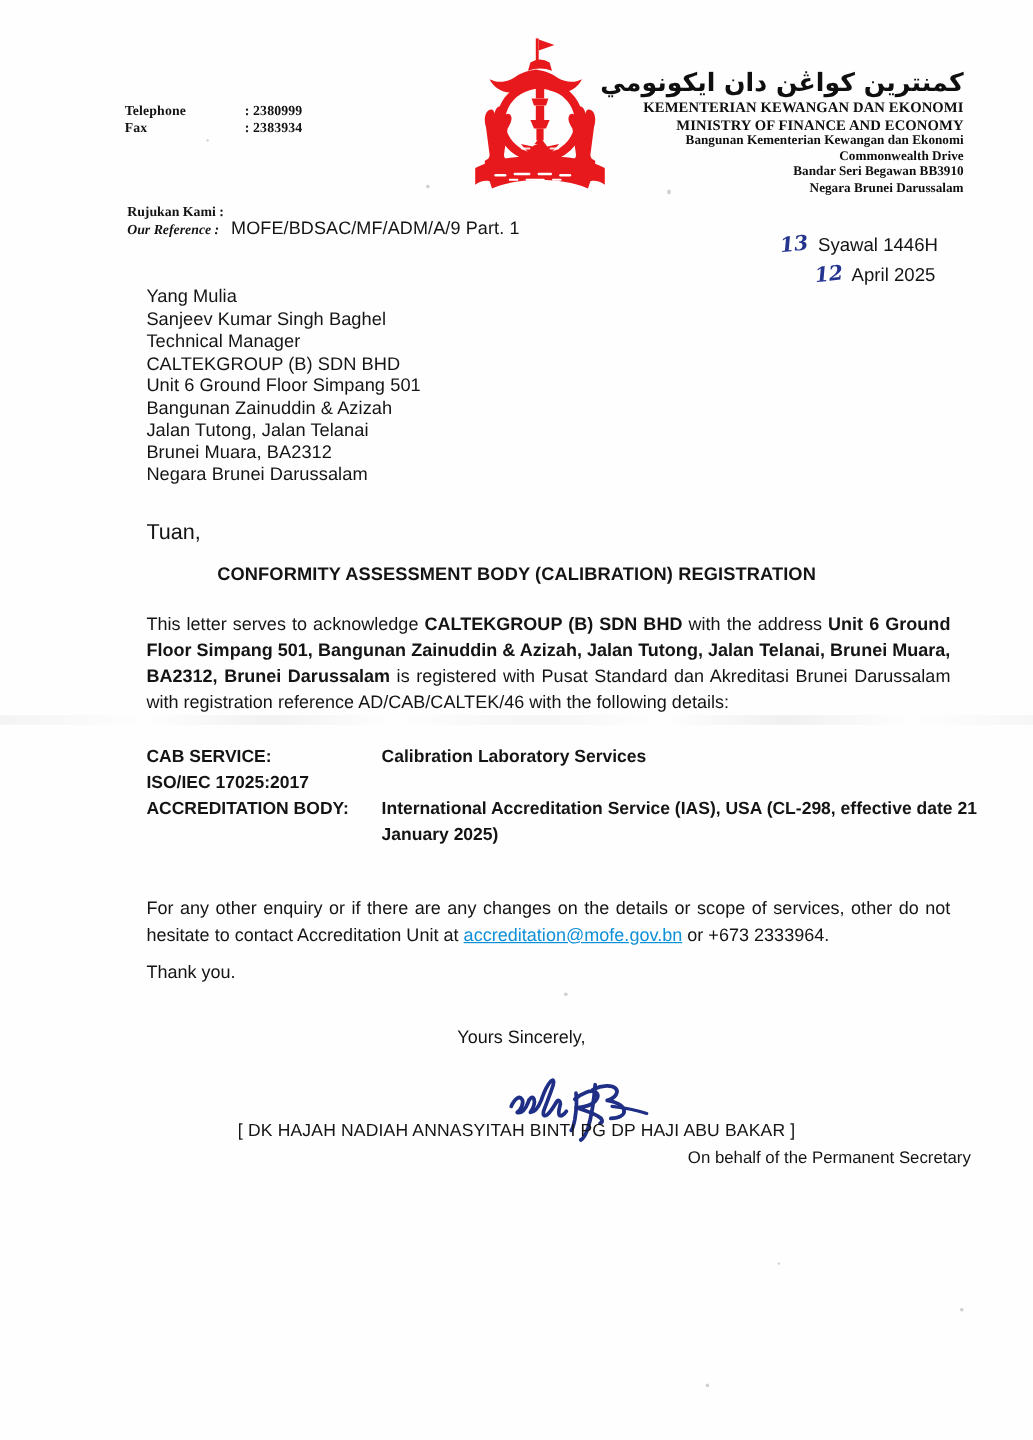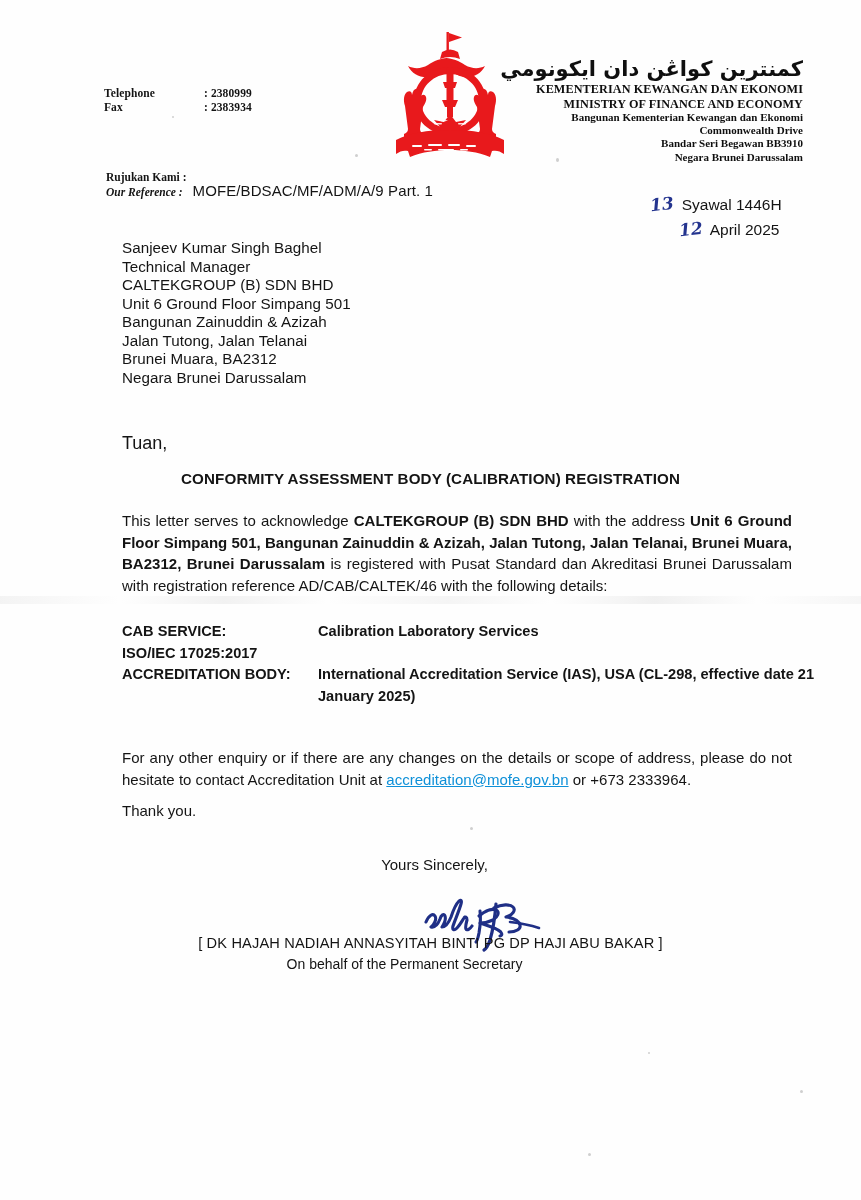--- a/index.html
+++ b/index.html
@@ -215,21 +215,21 @@
     text-align: center;
     font-size: 14.6px;
     font-weight: normal;
     letter-spacing: .15px;
   }
   .sign-sub {
     position: absolute;
     left: 0;
     top: 956px;
     width: 809px;
-    text-align: center;
+    text-align: right;
     font-size: 14px;
   }
   .signature-ink {
     position: absolute;
     left: 424px;
     top: 892px;
     width: 130px;
     height: 62px;
     pointer-events: none;
   }
@@ -372,20 +372,21 @@
       <span class="hand">13</span>
       <span>Syawal 1446H</span>
     </div>
     <div class="date-row r2">
       <span class="hand">12</span>
       <span>April 2025</span>
     </div>
   </div>
 
   <div class="address">
+    <div>Yang Mulia</div>
     <div>Sanjeev Kumar Singh Baghel</div>
     <div>Technical Manager</div>
     <div>CALTEKGROUP (B) SDN BHD</div>
     <div>Unit 6 Ground Floor Simpang 501</div>
     <div>Bangunan Zainuddin &amp; Azizah</div>
     <div>Jalan Tutong, Jalan Telanai</div>
     <div>Brunei Muara, BA2312</div>
     <div>Negara Brunei Darussalam</div>
   </div>
 
@@ -401,21 +402,21 @@
     </div>
     <div class="det-row">
       <div class="det-val">ISO/IEC 17025:2017</div>
     </div>
     <div class="det-row">
       <div class="det-key">ACCREDITATION BODY:</div>
       <div class="det-val">International Accreditation Service (IAS), USA (CL-298, effective date 21 January 2025)</div>
     </div>
   </div>
 
-  <div class="body-para" id="para-contact"><span>For any other enquiry or if there are any changes on the details or scope of address, please do not hesitate to contact Accreditation Unit at </span><a class="mail-link" href="#">accreditation@mofe.gov.bn</a><span> or +673 2333964.</span></div>
+  <div class="body-para" id="para-contact"><span>For any other enquiry or if there are any changes on the details or scope of services, other do not hesitate to contact Accreditation Unit at </span><a class="mail-link" href="#">accreditation@mofe.gov.bn</a><span> or +673 2333964.</span></div>
 
   <div class="thanks">Thank you.</div>
   <div class="yours">Yours Sincerely,</div>
 
   <svg class="signature-ink" viewBox="0 0 130 62">
     <g fill="none" stroke="#1f2f86" stroke-linecap="round" stroke-linejoin="round">
       <path d="M2 30 c3 -7 7 -9 9 -6 c2 3 -1 9 -4 11 c4 1 7 -3 9 -8
                c1 -4 4 -6 5 -3 c1 3 -1 8 -3 11 c4 0 7 -5 9 -10
                c2 -6 5 -13 8 -16 c2 -2 3 0 2 3 c-2 7 -6 16 -8 22
                c-1 4 1 5 4 2 c3 -3 5 -7 7 -10 c1 -2 3 -1 3 2

